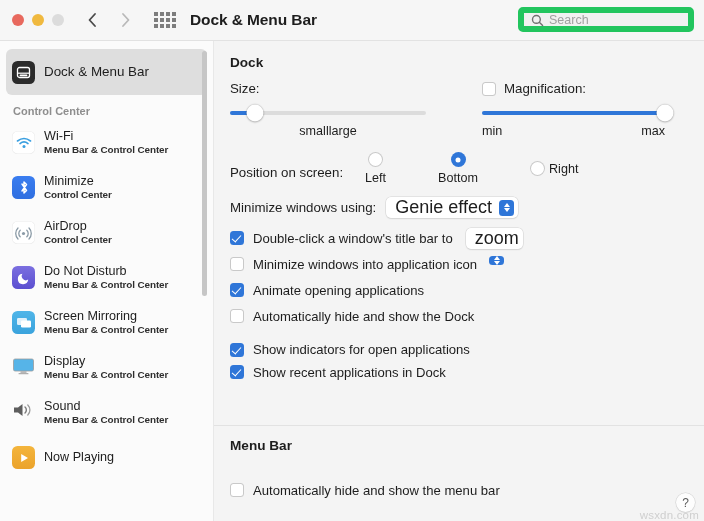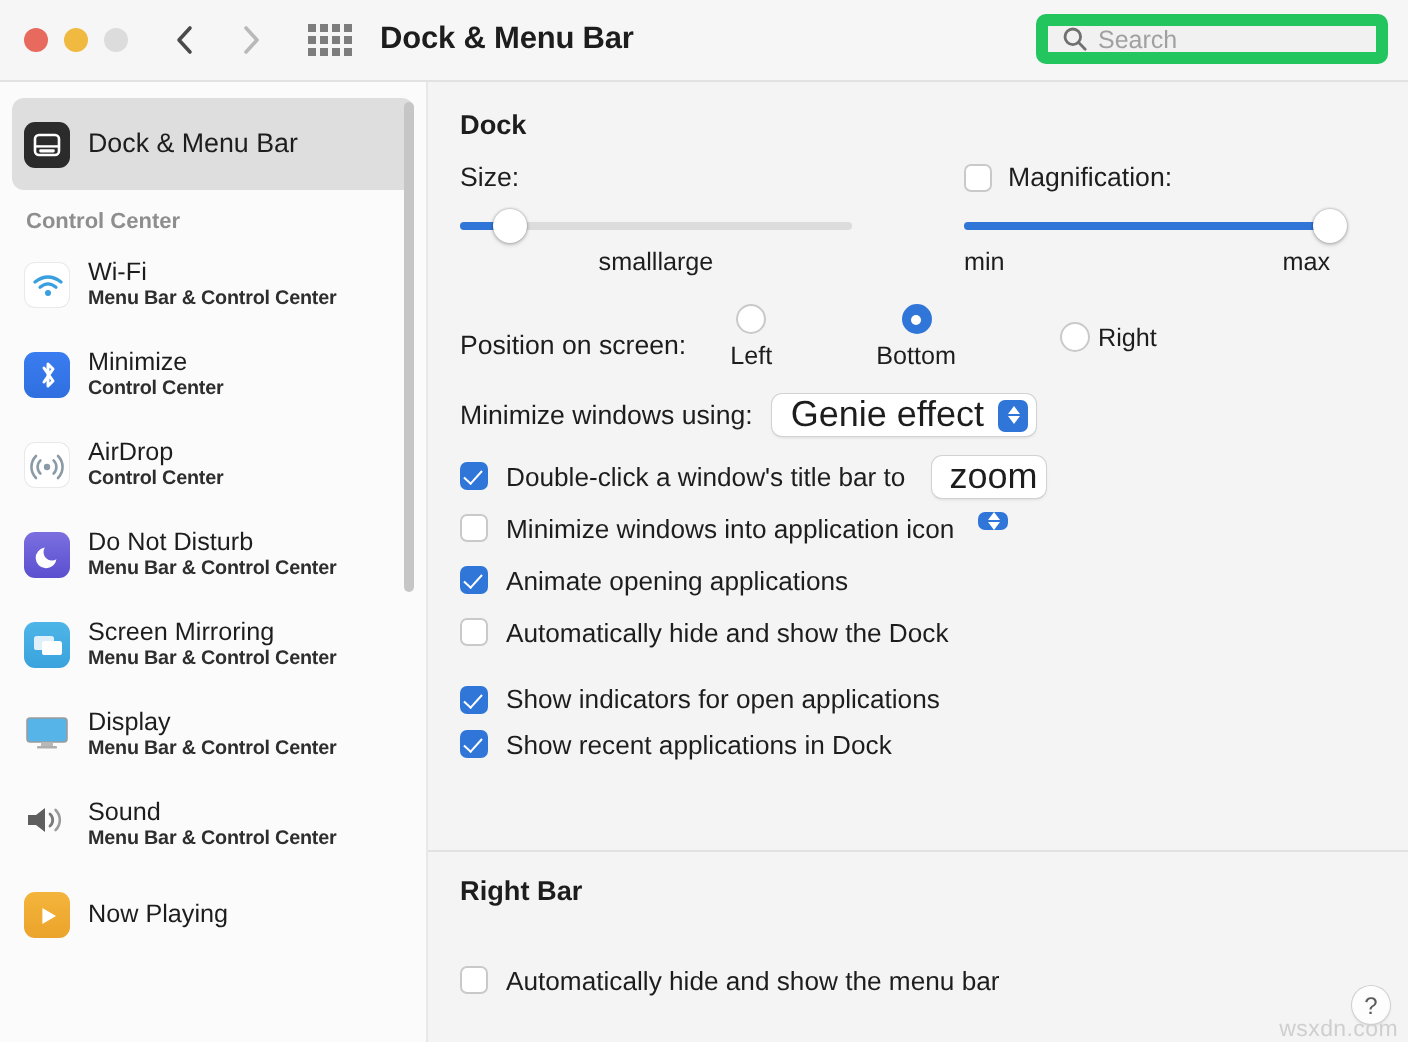--- a/index.html
+++ b/index.html
@@ -478,21 +478,21 @@
         </div>
         <div class="checkline" style="margin-top:4px;">
           <span class="cb on"></span>
           <span class="txt">Show recent applications in Dock</span>
         </div>
       </div>
 
       <div class="divider" style="margin-top:42px;"></div>
 
       <div class="menubar-sec">
-        <div class="sec-title">Right Bar</div>
+        <div class="sec-title">Menu Bar</div>
         <div class="checkline" style="margin-top:26px;">
           <span class="cb"></span>
           <span class="txt">Automatically hide and show the menu bar</span>
         </div>
       </div>
 
       <div class="helpbtn">?</div>
       <div class="watermark">wsxdn.com</div>
     </div>
   </div>

